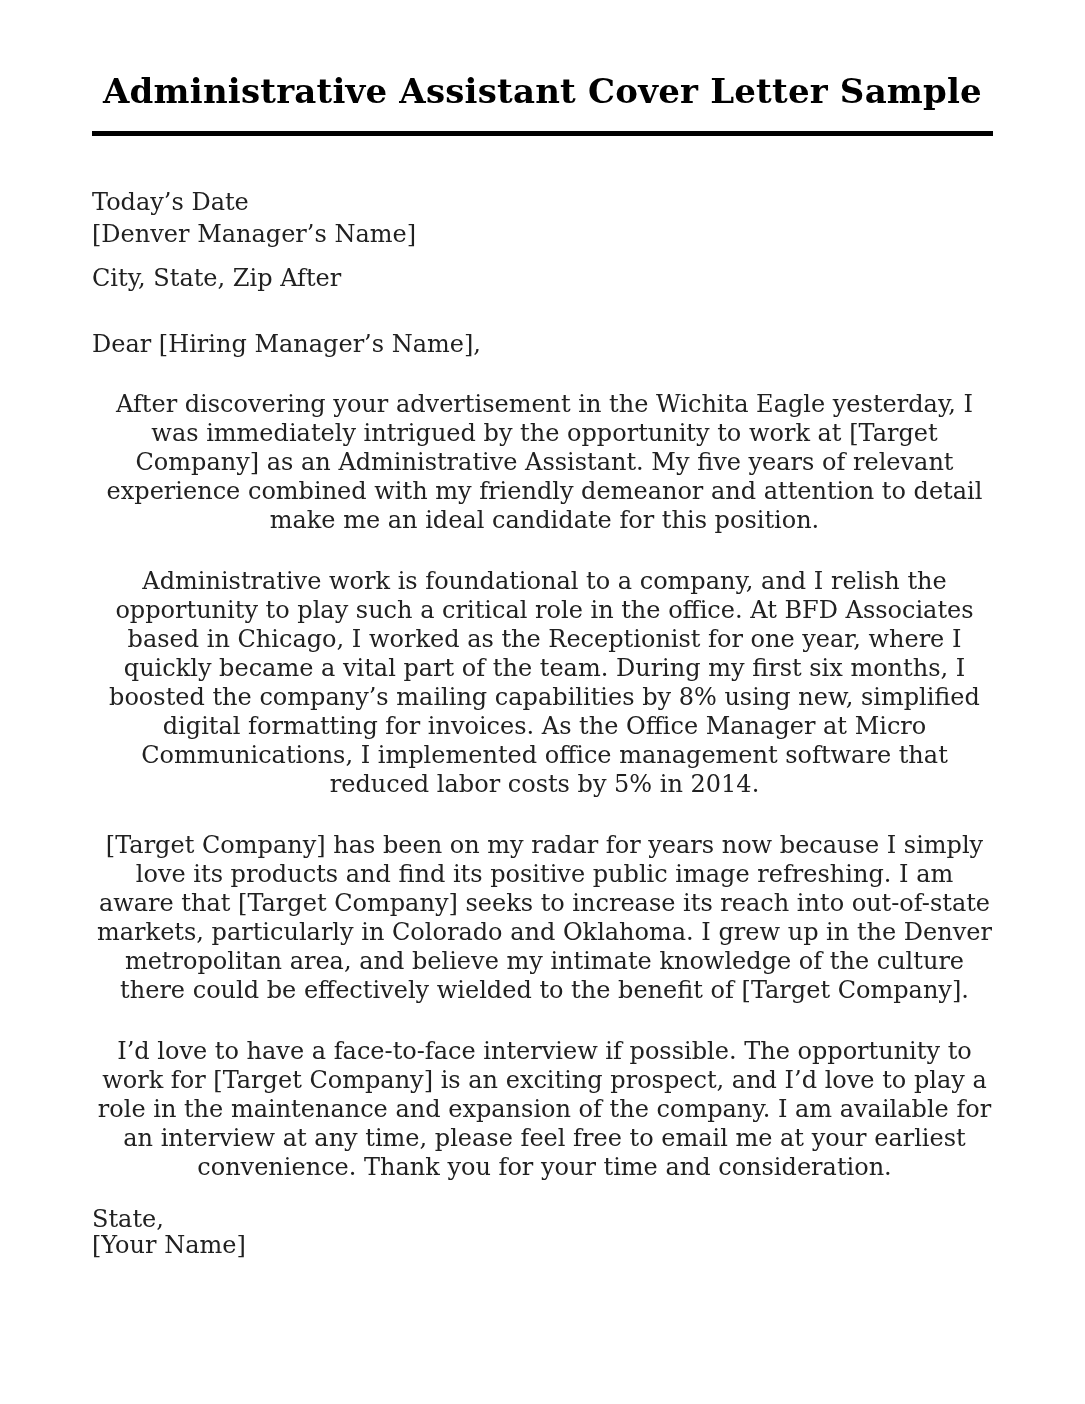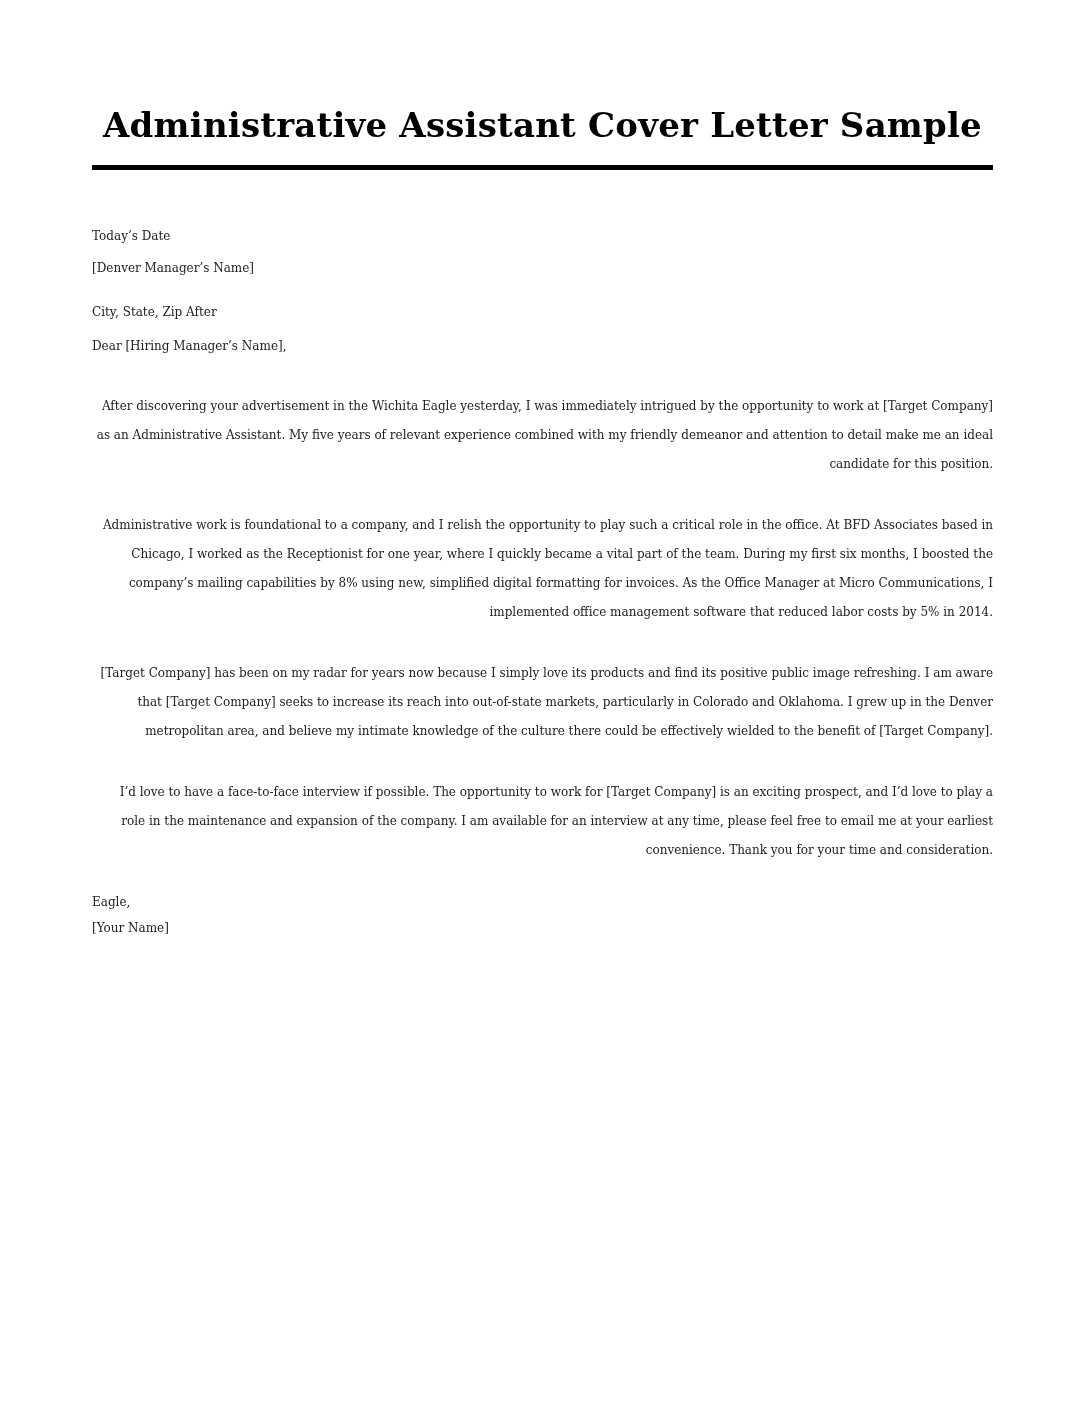--- a/index.html
+++ b/index.html
@@ -16,57 +16,57 @@
       box-sizing: border-box;
       font-family: "DejaVu Serif", "Liberation Serif", serif;
       color: #1e1e1e;
     }
     .content {
       padding: 0 92px;
       box-sizing: border-box;
     }
     .title {
       margin: 0;
-      padding-top: 104px;
+      padding-top: 70px;
       font-family: "DejaVu Serif", "Liberation Serif", serif;
       font-weight: bold;
       font-size: 34px;
       line-height: 1.25;
       text-align: center;
       color: #000000;
       letter-spacing: 0.2px;
     }
     .rule {
       border: none;
       height: 5px;
       background: #000000;
       margin: 18px 0 0 0;
     }
     .letter {
       margin-top: 50px;
-      font-size: 12px;
+      font-size: 24px;
       color: #212121;
     }
     .intro-block .line {
       line-height: 32px;
     }
     .address-block {
       margin-top: 16px;
     }
     .address-block .addr-line {
       line-height: 24.5px;
     }
     .salutation {
-      margin: 8px 0 0 0;
+      margin: 40px 0 0 0;
       line-height: 28px;
     }
     .paragraph {
       margin: 32px 0 0 4px;
       line-height: 29px;
-      text-align: right;
+      text-align: center;
     }
     .closing-block {
       margin-top: 24px;
     }
     .closing-block .line {
       line-height: 26px;
     }
   </style>
 </head>
 <body>
@@ -93,19 +93,19 @@
 
       <p class="paragraph">After discovering your advertisement in the Wichita Eagle yesterday, I was immediately intrigued by the opportunity to work at [Target Company] as an Administrative Assistant. My five years of relevant experience combined with my friendly demeanor and attention to detail make me an ideal candidate for this position.</p>
 
       <p class="paragraph">Administrative work is foundational to a company, and I relish the opportunity to play such a critical role in the office. At BFD Associates based in Chicago, I worked as the Receptionist for one year, where I quickly became a vital part of the team. During my first six months, I boosted the company’s mailing capabilities by 8% using new, simplified digital formatting for invoices. As the Office Manager at Micro Communications, I implemented office management software that reduced labor costs by 5% in 2014.</p>
 
       <p class="paragraph">[Target Company] has been on my radar for years now because I simply love its products and find its positive public image refreshing. I am aware that [Target Company] seeks to increase its reach into out-of-state markets, particularly in Colorado and Oklahoma. I grew up in the Denver metropolitan area, and believe my intimate knowledge of the culture there could be effectively wielded to the benefit of [Target Company].</p>
 
       <p class="paragraph">I’d love to have a face-to-face interview if possible. The opportunity to work for [Target Company] is an exciting prospect, and I’d love to play a role in the maintenance and expansion of the company. I am available for an interview at any time, please feel free to email me at your earliest convenience. Thank you for your time and consideration.</p>
 
       <div class="closing-block">
-        <div class="line">Eagle,</div>
+        <div class="line">State,</div>
         <div class="line">[Your Name]</div>
       </div>
 
     </div>
   </div>
 </div>
 
 </body></html>

